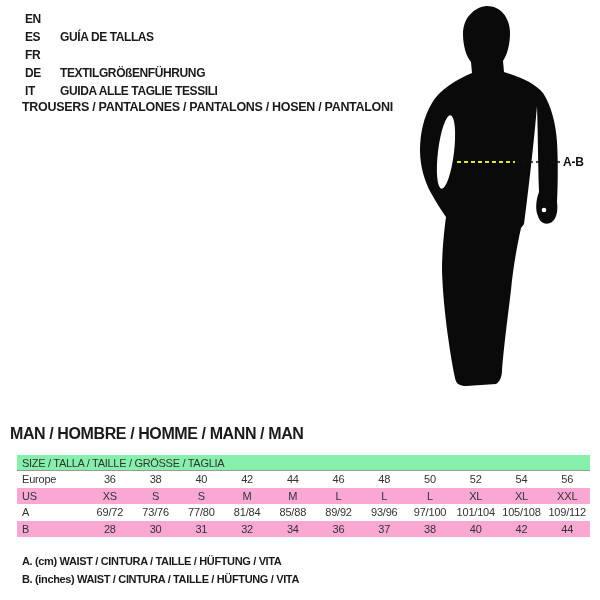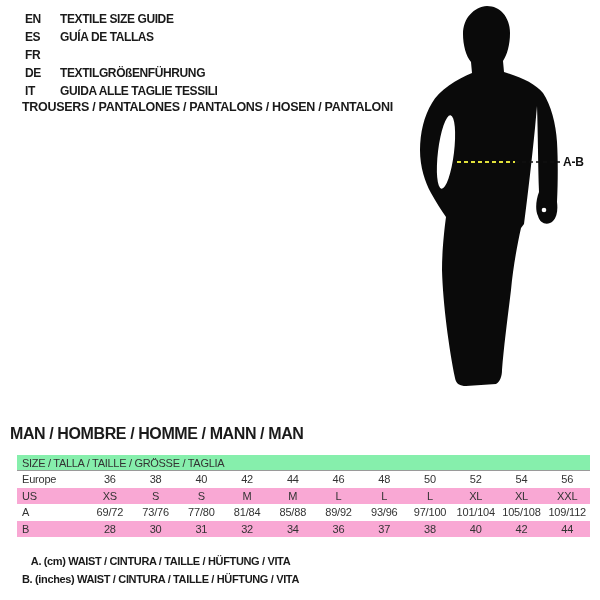--- a/index.html
+++ b/index.html
@@ -22,30 +22,29 @@
   .section-title{position:absolute;left:10px;top:425px;font-size:16px;font-weight:700;letter-spacing:-0.4px;white-space:nowrap;}
   
   .size-table{position:absolute;left:17px;top:455px;width:573px;font-size:11px;color:#333;}
   .thead{height:16px;line-height:16px;background:#86efac;border-bottom:1px solid #9a9a9a;
          padding-left:5px;letter-spacing:-0.3px;color:#333;font-weight:400;box-sizing:border-box;}
   .trow{display:flex;height:16.5px;line-height:16.5px;}
   .trow.alt{background:#f9a8d4;}
   .tlabel{flex:0 0 70px;padding-left:5px;box-sizing:border-box;letter-spacing:-0.2px;}
   .tcell{flex:1 1 0;text-align:center;letter-spacing:-0.2px;}
   
-  .footnotes{position:absolute;left:22px;top:552px;text-align:center;}
+  .footnotes{position:absolute;left:22px;top:552px;}
   .footnote{height:18px;line-height:18px;font-size:11px;font-weight:700;letter-spacing:-0.35px;white-space:nowrap;}
 </style>
 </head>
 <body>
 
 <div class="lang-block">
   <div class="lang-line">
     <span class="lang-code">EN</span>
-    <span class="lang-label">TEXTILE SIZE GUIDE</span>
   </div>
   <div class="lang-line">
     <span class="lang-code">ES</span>
     <span class="lang-label">GUÍA DE TALLAS</span>
   </div>
   <div class="lang-line">
     <span class="lang-code">FR</span>
   </div>
   <div class="lang-line">
     <span class="lang-code">DE</span>

